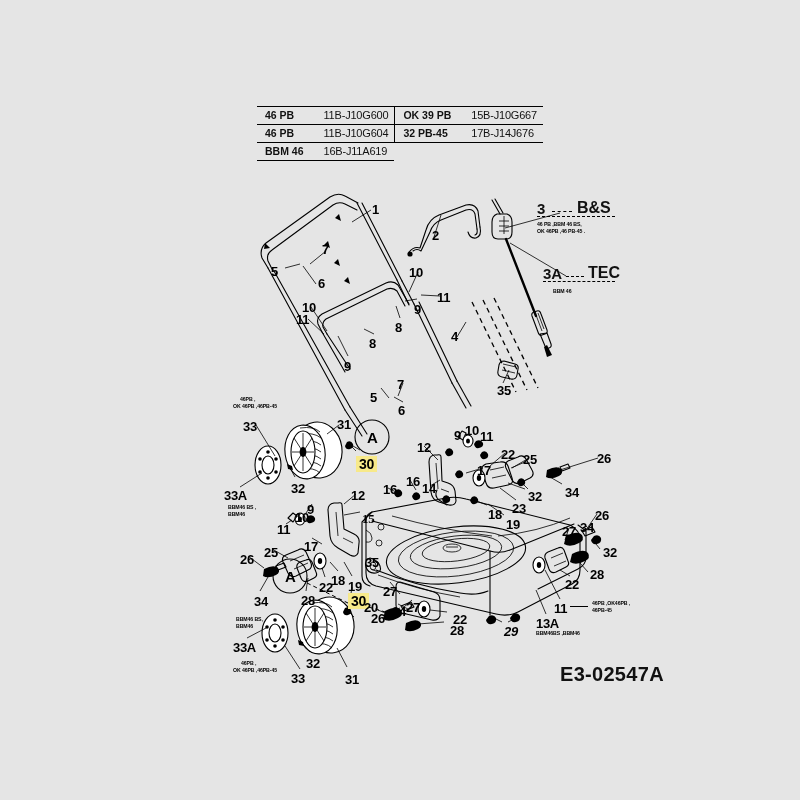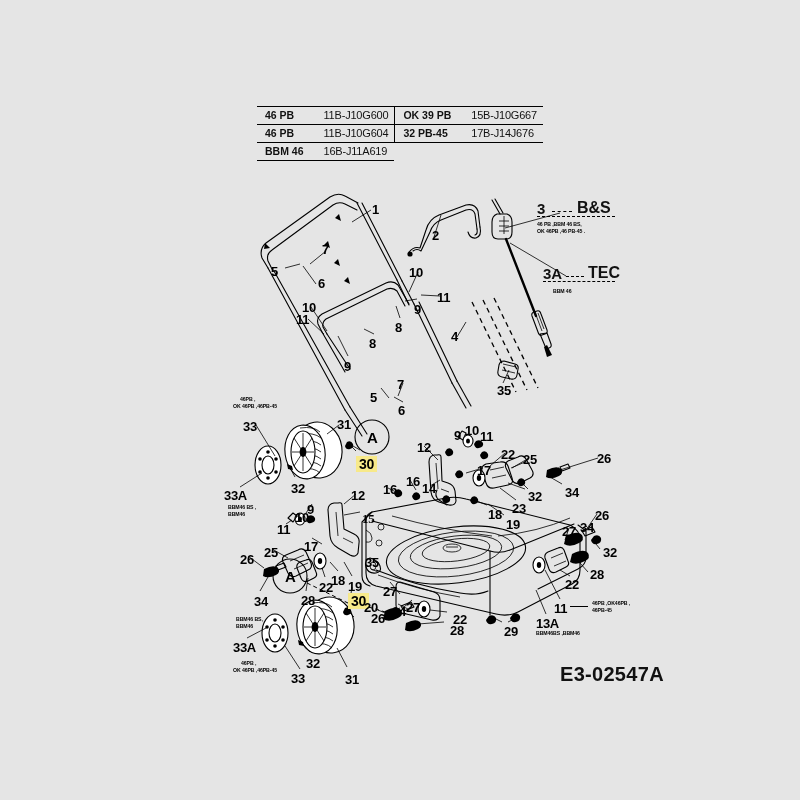--- a/index.html
+++ b/index.html
@@ -463,21 +463,21 @@
       <div class="lbl" style="left: 348px; top: 580px;">19</div>
       <div class="lbl" style="left: 301px; top: 594px;">28</div>
       <div class="lbl" style="left: 365px; top: 556px;">35</div>
       <div class="lbl" style="left: 364px; top: 601px;">20</div>
       <div class="lbl" style="left: 383px; top: 585px;">27</div>
       <div class="lbl" style="left: 371px; top: 612px;">26</div>
       <div class="lbl" style="left: 392px; top: 605px;">34</div>
       <div class="lbl" style="left: 406px; top: 601px;">27</div>
       <div class="lbl" style="left: 453px; top: 613px;">22</div>
       <div class="lbl" style="left: 450px; top: 624px;">28</div>
-      <div class="lbl" style="left: 504px; top: 625px;">29</div>
+      <div class="lbl" style="left: 504px; top: 625px; font-style: italic;">29</div>
       <div class="lbl" style="left: 554px; top: 602px;">11</div>
       <div class="lbl" style="left: 536px; top: 617px;">13A</div>
       <div class="lbl" style="left: 595px; top: 509px;">26</div>
       <div class="lbl" style="left: 562px; top: 525px;">27</div>
       <div class="lbl" style="left: 580px; top: 521px;">34</div>
       <div class="lbl" style="left: 603px; top: 546px;">32</div>
       <div class="lbl" style="left: 565px; top: 578px;">22</div>
       <div class="lbl" style="left: 590px; top: 568px;">28</div>
       <div class="lbl" style="left: 233px; top: 641px;">33A</div>
       <div class="lbl" style="left: 291px; top: 672px;">33</div>

